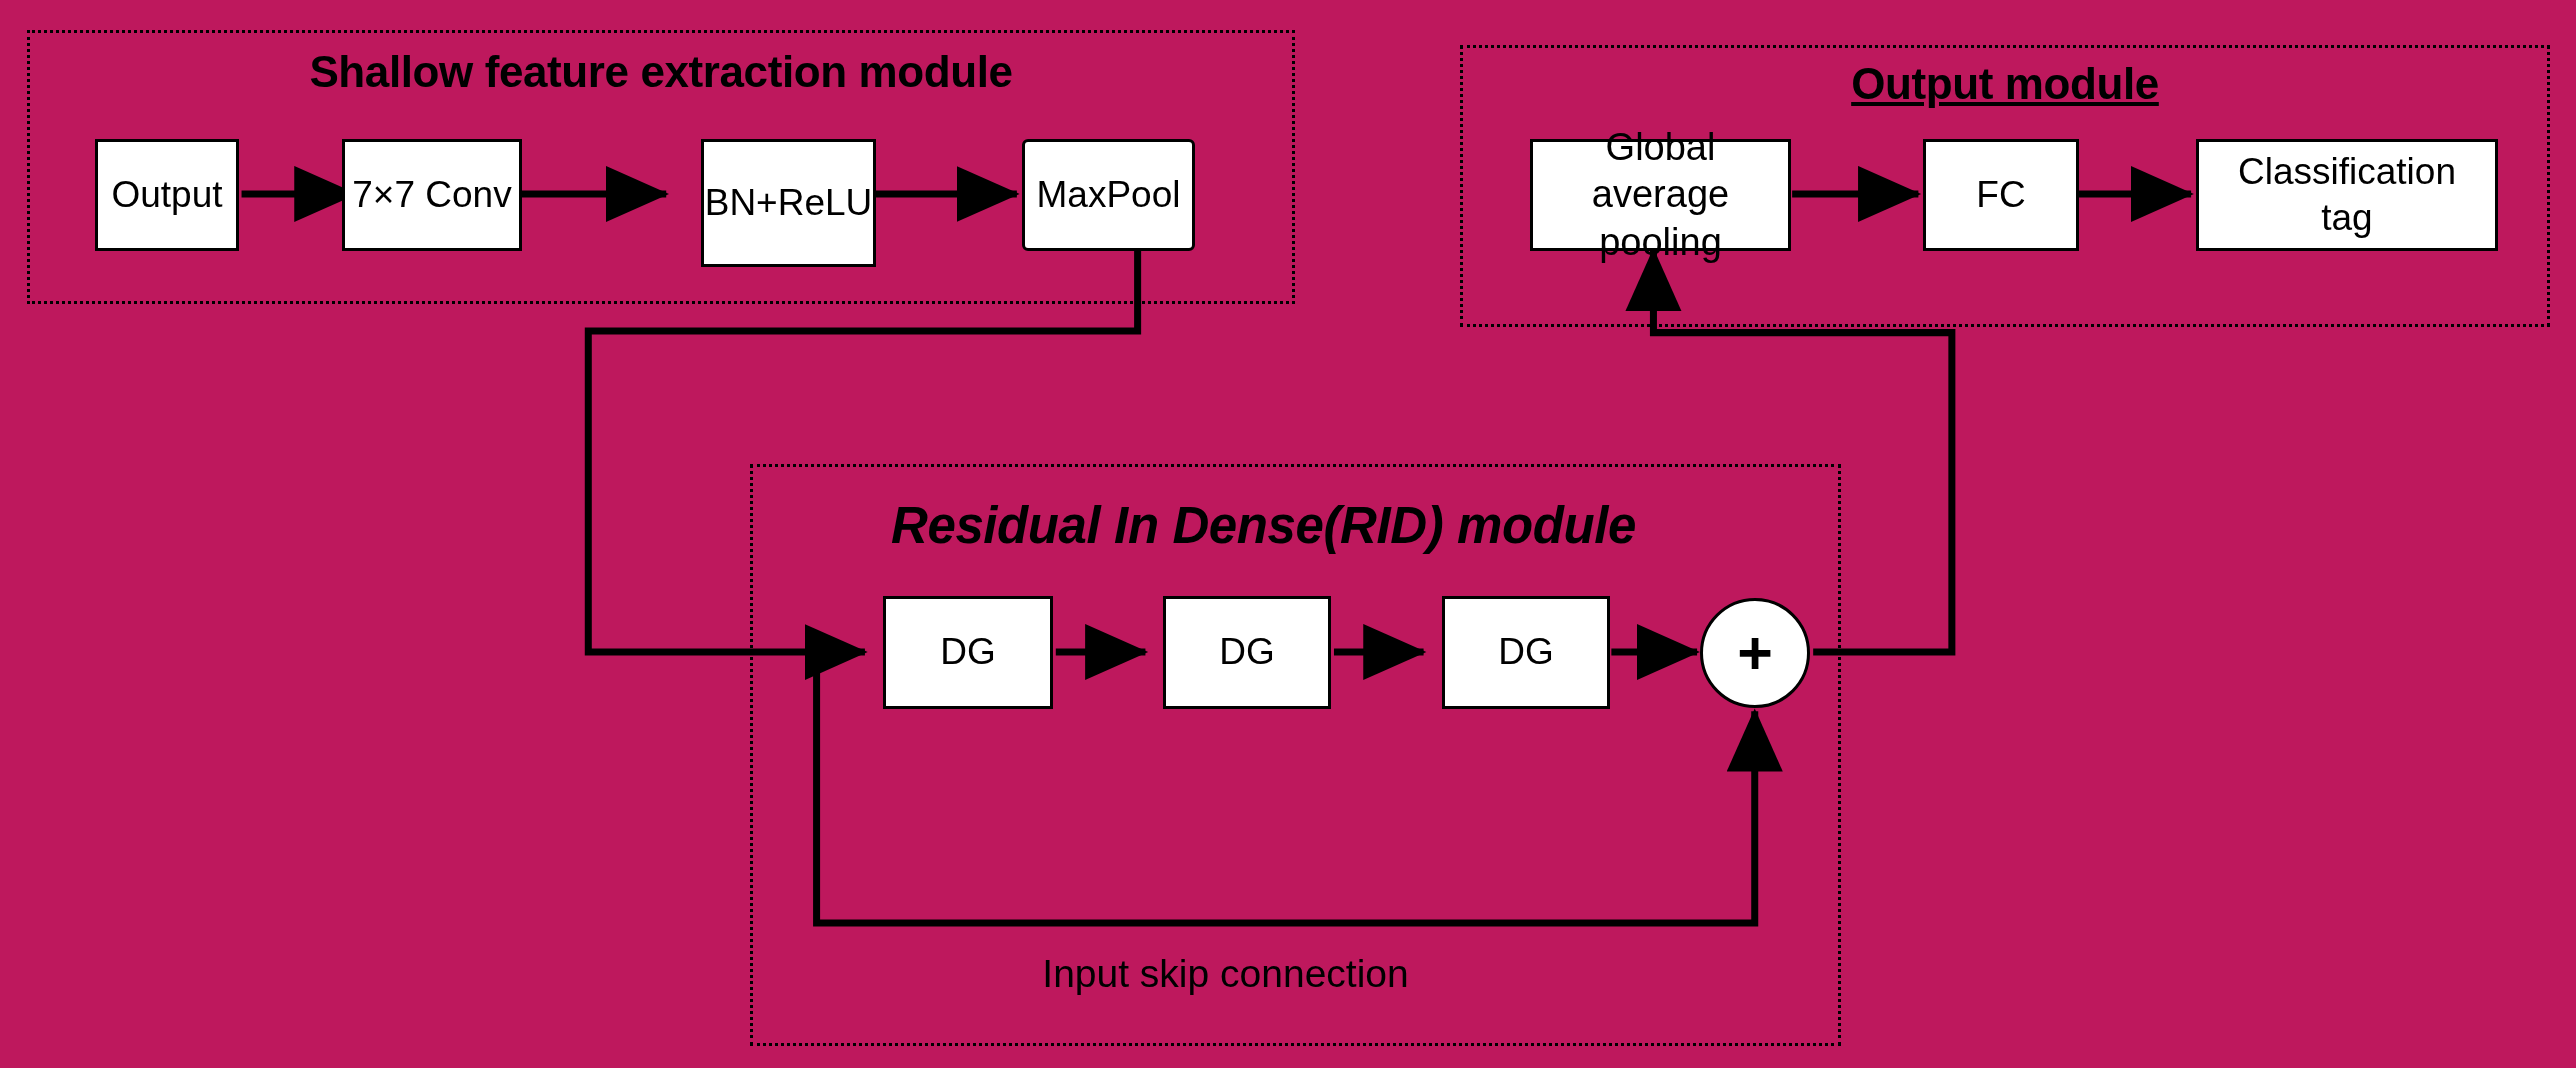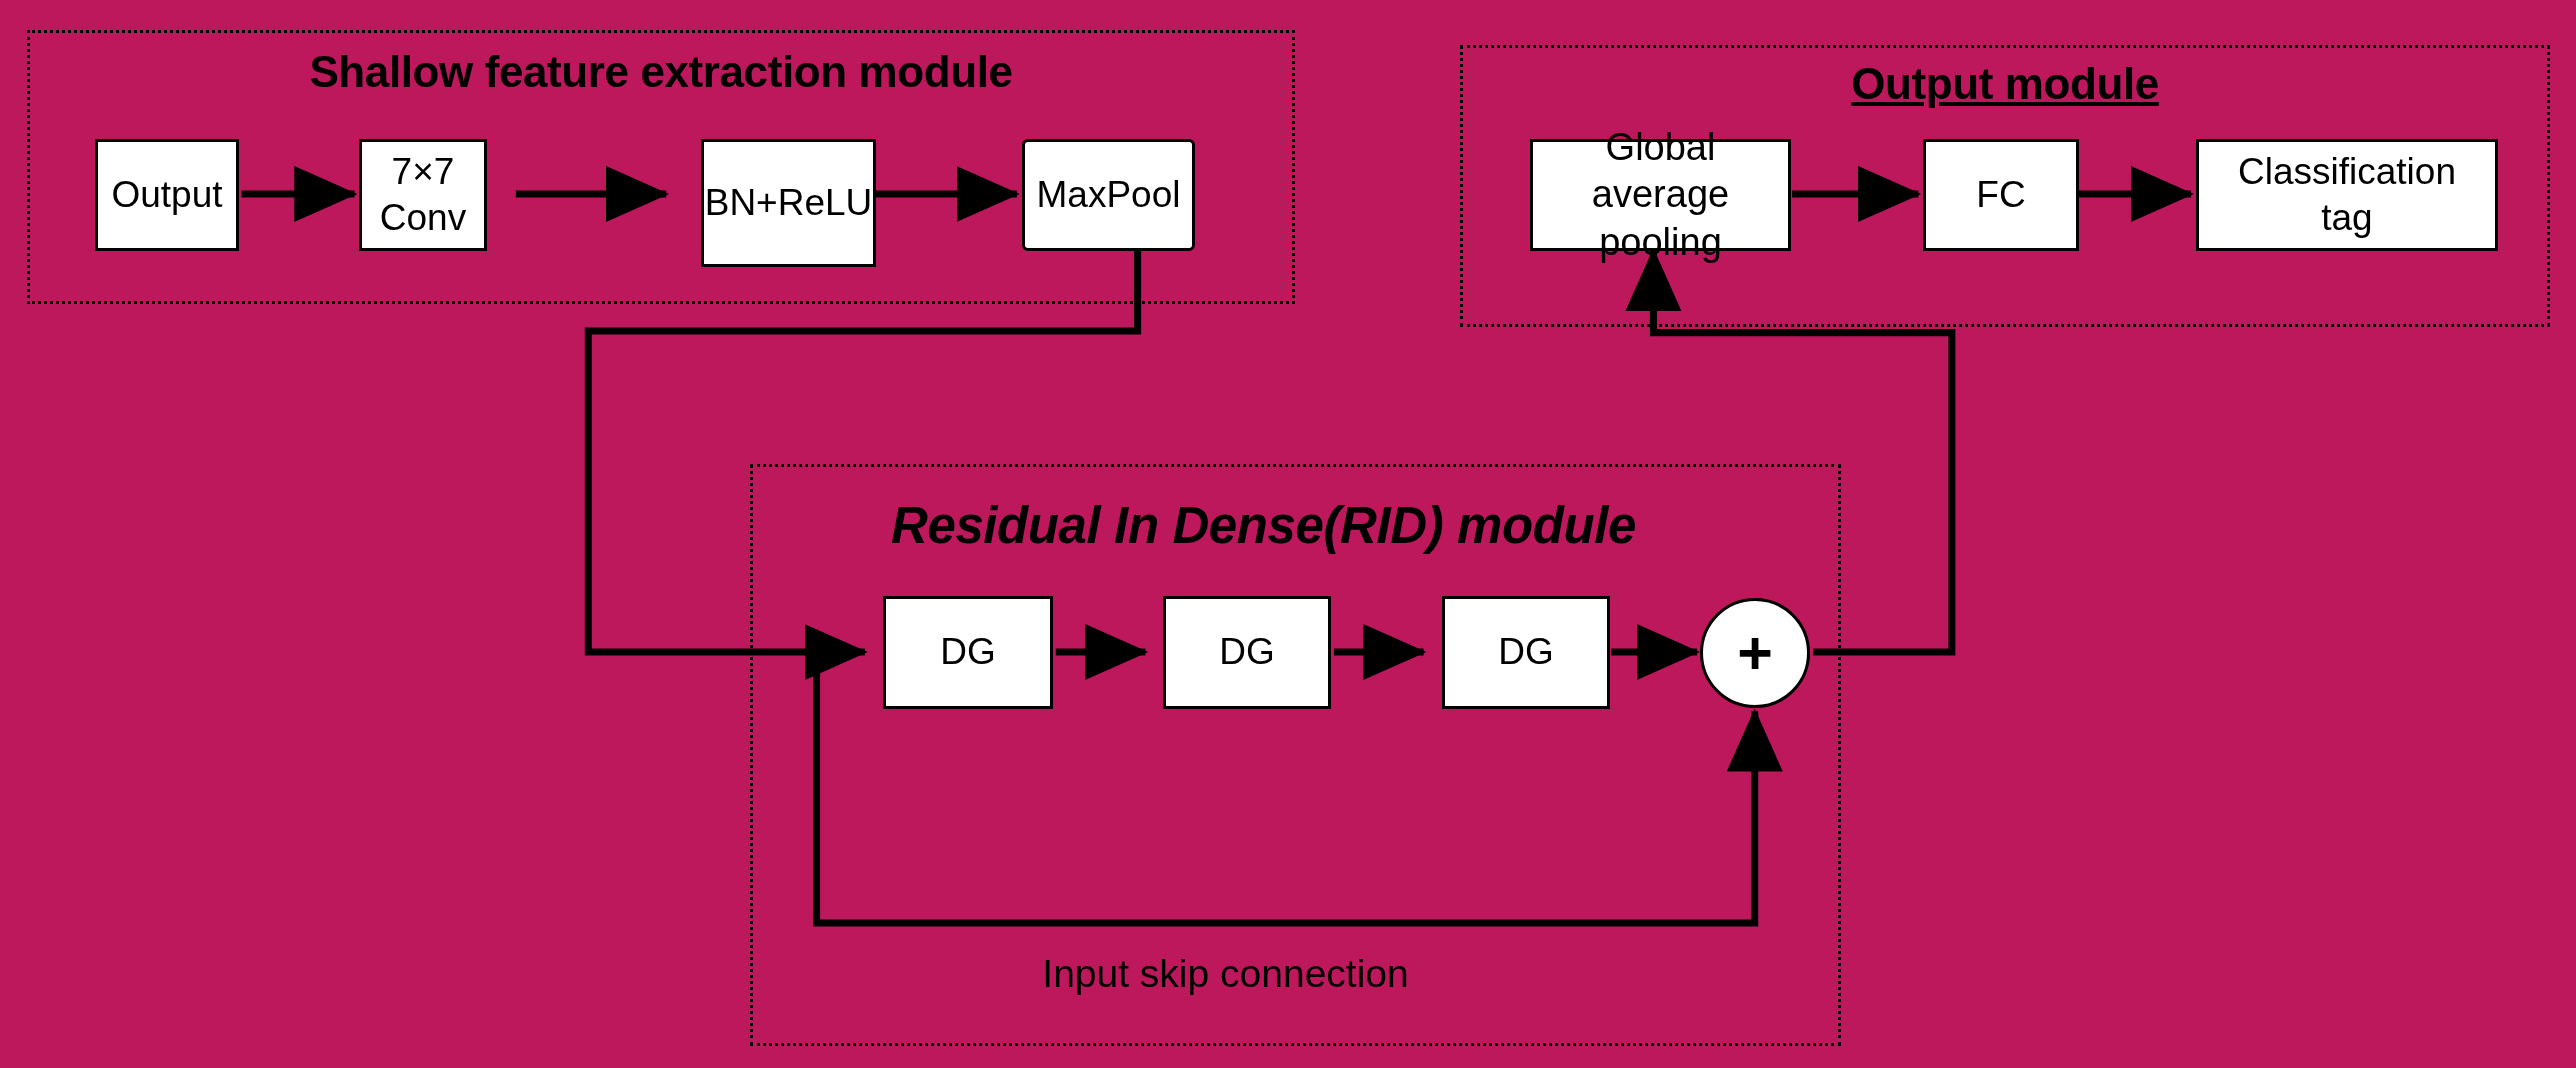--- a/index.html
+++ b/index.html
@@ -106,21 +106,21 @@
     </g>
   </svg>
 
   <div class="module-frame" style="left:27px; top:30px; width:1268px; height:274px;"></div>
   <div class="module-title" style="left:27px; top:47px; width:1268px; font-size:44px;">Shallow feature extraction module</div>
 
   <div class="node-box" style="left:95px; top:139px; width:144px; height:112px; font-size:37px;">
     <span>Output</span>
   </div>
 
-  <div class="node-box" style="left:359px; top:139px; width:128px; height:112px; font-size:37px;">
+  <div class="node-box" style="left:342px; top:139px; width:180px; height:112px; font-size:37px;">
     <span>7×7 Conv</span>
   </div>
 
   <div class="node-box" style="left:701px; top:139px; width:175px; height:128px; font-size:37px;">
     <span>BN+ReLU</span>
   </div>
 
   <div class="node-box" style="left:1022px; top:139px; width:173px; height:112px; font-size:37px;border-radius:6px;">
     <span>MaxPool</span>
   </div>

